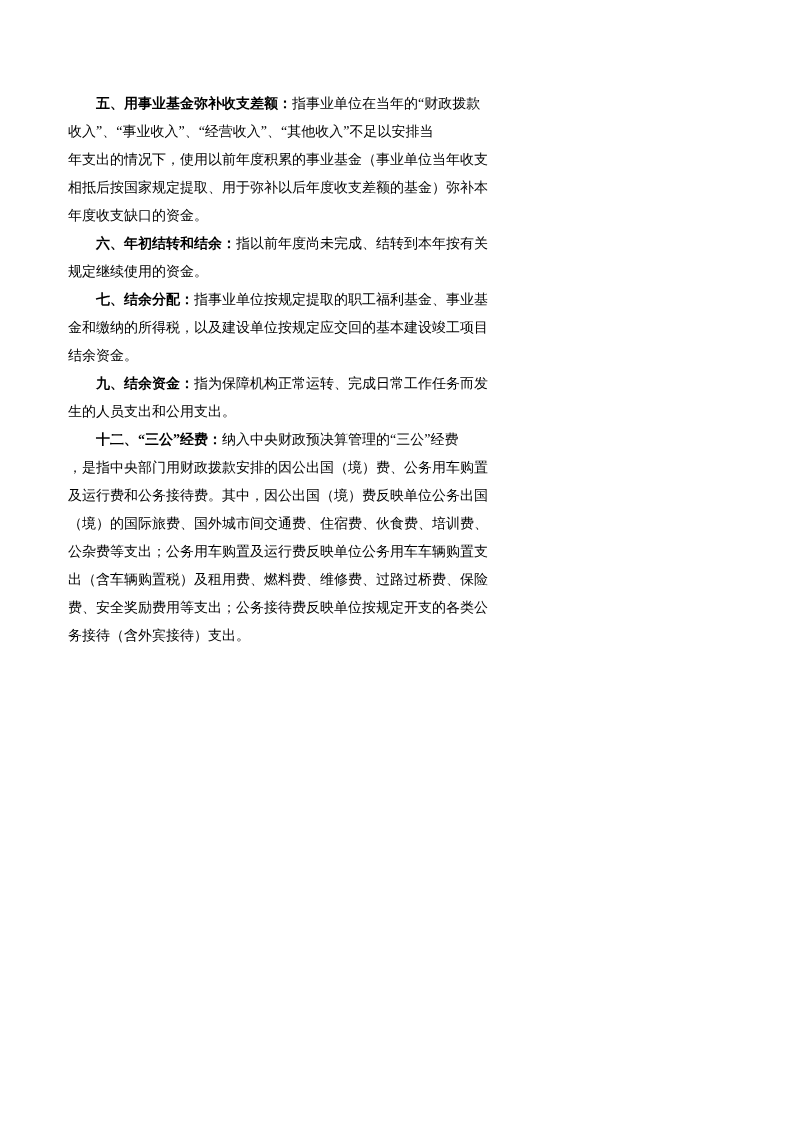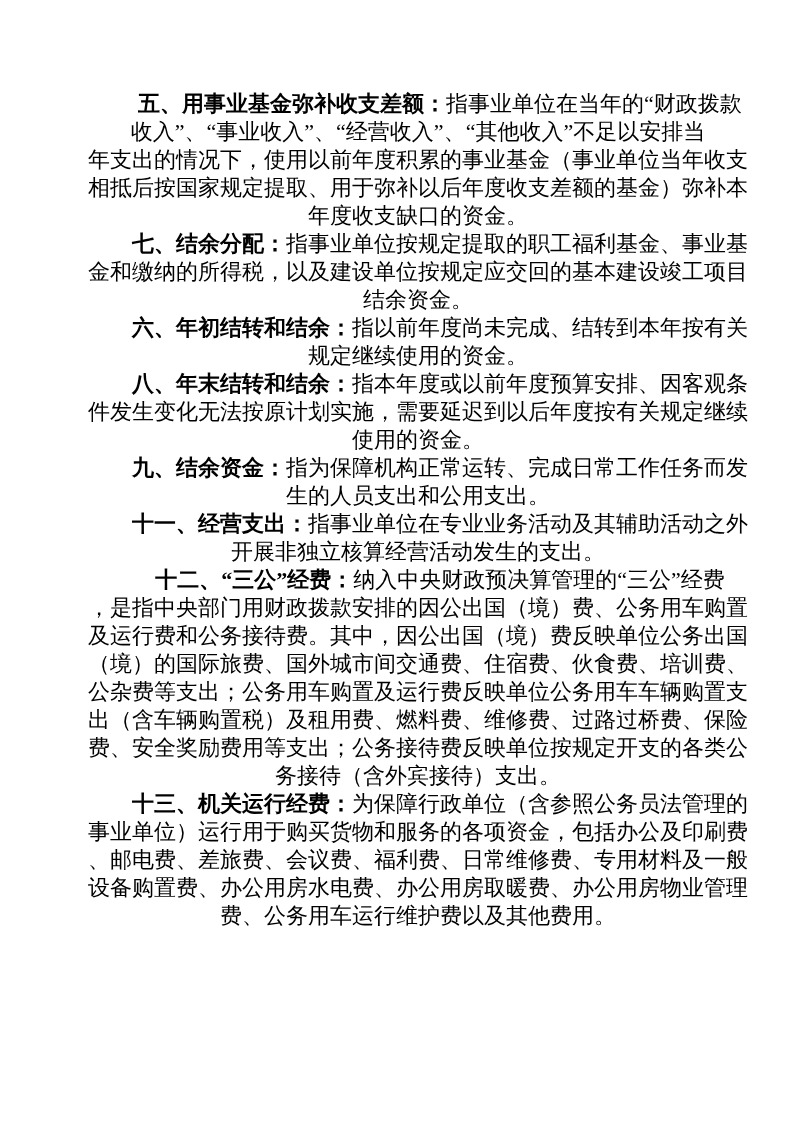--- a/index.html
+++ b/index.html
@@ -14,23 +14,23 @@
     background: #ffffff;
     color: #000000;
     font-family: "Liberation Serif", "DejaVu Serif", serif;
     overflow: hidden;
   }
   .content {
     position: absolute;
     left: 68px;
     top: 90px;
     width: 700px;
-    font-size: 22px;
+    font-size: 14px;
     line-height: 28px;
-    text-align: center;
+    text-align: left;
   }
   .para {
     margin: 0;
     padding: 0;
     white-space: pre-wrap;
   }
   .head {
     font-weight: bold;
   }
   .body-text {
@@ -42,47 +42,37 @@
 
 <div class="page">
   <div class="content">
 
     <p class="para"><span class="head">　　五、用事业基金弥补收支差额：</span><span class="body-text">指事业单位在当年的“财政拨款
 收入”、“事业收入”、“经营收入”、“其他收入”不足以安排当
 年支出的情况下，使用以前年度积累的事业基金（事业单位当年收支
 相抵后按国家规定提取、用于弥补以后年度收支差额的基金）弥补本
 年度收支缺口的资金。</span></p>
 
+    <p class="para"><span class="head">　　六、年初结转和结余：</span><span class="body-text">指以前年度尚未完成、结转到本年按有关
+规定继续使用的资金。</span></p>
+
     <p class="para"><span class="head">　　七、结余分配：</span><span class="body-text">指事业单位按规定提取的职工福利基金、事业基
 金和缴纳的所得税，以及建设单位按规定应交回的基本建设竣工项目
 结余资金。</span></p>
 
-    <p class="para"><span class="head">　　六、年初结转和结余：</span><span class="body-text">指以前年度尚未完成、结转到本年按有关
-规定继续使用的资金。</span></p>
-
-    <p class="para"><span class="head">　　八、年末结转和结余：</span><span class="body-text">指本年度或以前年度预算安排、因客观条
-件发生变化无法按原计划实施，需要延迟到以后年度按有关规定继续
-使用的资金。</span></p>
 
     <p class="para"><span class="head">　　九、结余资金：</span><span class="body-text">指为保障机构正常运转、完成日常工作任务而发
 生的人员支出和公用支出。</span></p>
 
 
-    <p class="para"><span class="head">　　十一、经营支出：</span><span class="body-text">指事业单位在专业业务活动及其辅助活动之外
-开展非独立核算经营活动发生的支出。</span></p>
 
     <p class="para"><span class="head">　　十二、“三公”经费：</span><span class="body-text">纳入中央财政预决算管理的“三公”经费
 ，是指中央部门用财政拨款安排的因公出国（境）费、公务用车购置
 及运行费和公务接待费。其中，因公出国（境）费反映单位公务出国
 （境）的国际旅费、国外城市间交通费、住宿费、伙食费、培训费、
 公杂费等支出；公务用车购置及运行费反映单位公务用车车辆购置支
 出（含车辆购置税）及租用费、燃料费、维修费、过路过桥费、保险
 费、安全奖励费用等支出；公务接待费反映单位按规定开支的各类公
 务接待（含外宾接待）支出。</span></p>
 
-    <p class="para"><span class="head">　　十三、机关运行经费：</span><span class="body-text">为保障行政单位（含参照公务员法管理的
-事业单位）运行用于购买货物和服务的各项资金，包括办公及印刷费
-、邮电费、差旅费、会议费、福利费、日常维修费、专用材料及一般
-设备购置费、办公用房水电费、办公用房取暖费、办公用房物业管理
-费、公务用车运行维护费以及其他费用。</span></p>
 
   </div>
 </div>
 
 </body></html>

